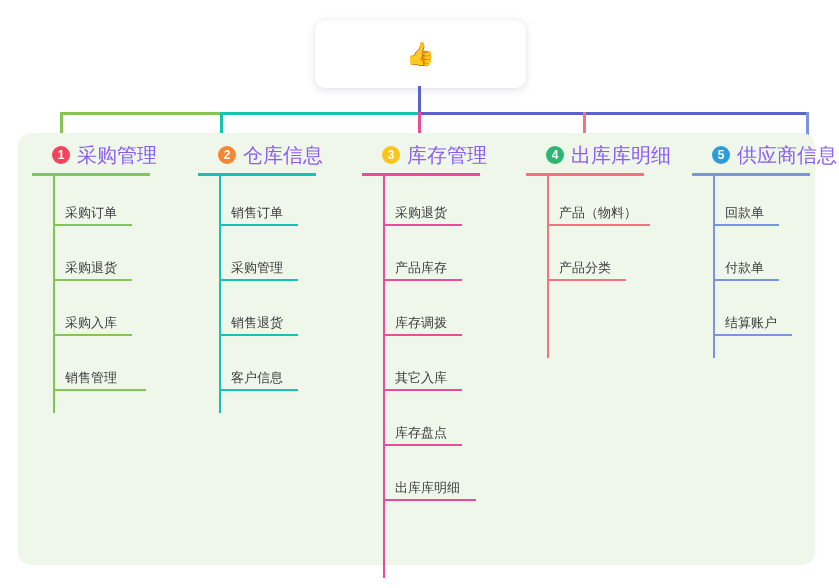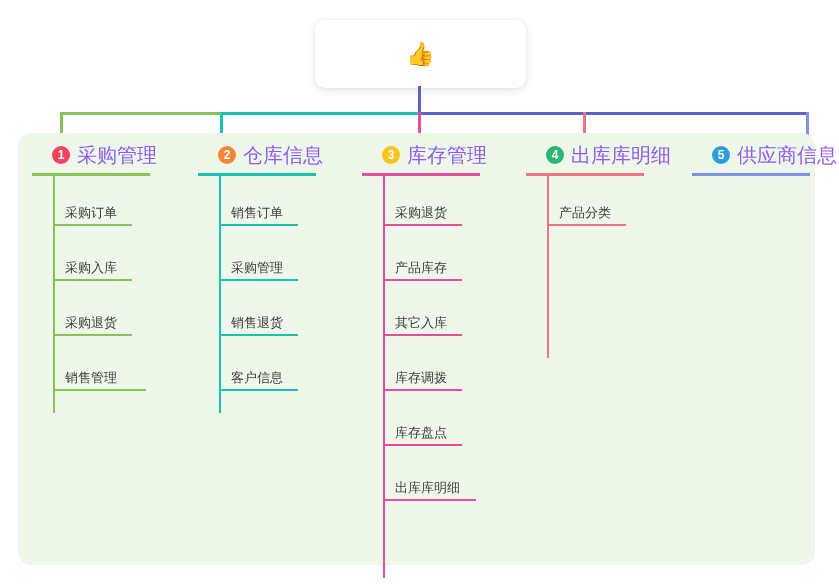--- a/index.html
+++ b/index.html
@@ -161,28 +161,28 @@
           <span class="col-title">采购管理</span>
         </div>
         <div class="col-rule" style="width: 118px; background: rgb(133, 197, 88);"></div>
         <div class="col-body">
           <div class="trunk" style="height: 237px; background: rgb(133, 197, 88);"></div>
           <div class="leaf">
             <span class="leaf-label">采购订单</span>
             <div class="leaf-rule" style="width: 79px; background: rgb(133, 197, 88);"></div>
           </div>
           <div class="leaf">
+            <span class="leaf-label">采购退货</span>
+            <div class="leaf-rule" style="width: 79px; background: rgb(133, 197, 88);"></div>
+          </div>
+          <div class="leaf">
             <span class="leaf-label">采购入库</span>
             <div class="leaf-rule" style="width: 79px; background: rgb(133, 197, 88);"></div>
           </div>
           <div class="leaf">
-            <span class="leaf-label">采购退货</span>
-            <div class="leaf-rule" style="width: 79px; background: rgb(133, 197, 88);"></div>
-          </div>
-          <div class="leaf">
             <span class="leaf-label">销售管理</span>
             <div class="leaf-rule" style="width: 93px; background: rgb(133, 197, 88);"></div>
           </div>
         </div>
       </div>
       <div class="column" style="left: 198px;">
         <div class="col-header">
           <span class="badge" style="background: rgb(245, 134, 52);">2</span>
           <span class="col-title">仓库信息</span>
         </div>
@@ -217,25 +217,25 @@
           <div class="trunk" style="height: 402px; background: rgb(234, 76, 154);"></div>
           <div class="leaf">
             <span class="leaf-label">采购退货</span>
             <div class="leaf-rule" style="width: 79px; background: rgb(234, 76, 154);"></div>
           </div>
           <div class="leaf">
             <span class="leaf-label">产品库存</span>
             <div class="leaf-rule" style="width: 79px; background: rgb(234, 76, 154);"></div>
           </div>
           <div class="leaf">
+            <span class="leaf-label">库存调拨</span>
+            <div class="leaf-rule" style="width: 79px; background: rgb(234, 76, 154);"></div>
+          </div>
+          <div class="leaf">
             <span class="leaf-label">其它入库</span>
-            <div class="leaf-rule" style="width: 79px; background: rgb(234, 76, 154);"></div>
-          </div>
-          <div class="leaf">
-            <span class="leaf-label">库存调拨</span>
             <div class="leaf-rule" style="width: 79px; background: rgb(234, 76, 154);"></div>
           </div>
           <div class="leaf">
             <span class="leaf-label">库存盘点</span>
             <div class="leaf-rule" style="width: 79px; background: rgb(234, 76, 154);"></div>
           </div>
           <div class="leaf">
             <span class="leaf-label">出库库明细</span>
             <div class="leaf-rule" style="width: 93px; background: rgb(234, 76, 154);"></div>
           </div>
@@ -243,27 +243,46 @@
       </div>
       <div class="column" style="left: 526px;">
         <div class="col-header">
           <span class="badge" style="background: rgb(43, 182, 115);">4</span>
           <span class="col-title">出库库明细</span>
         </div>
         <div class="col-rule" style="width: 118px; background: rgb(245, 115, 127);"></div>
         <div class="col-body">
           <div class="trunk" style="height: 182px; background: rgb(245, 115, 127);"></div>
           <div class="leaf">
+            <span class="leaf-label">产品（物料）</span>
+            <div class="leaf-rule" style="width: 103px; background: rgb(245, 115, 127);"></div>
+          </div>
+          <div class="leaf">
             <span class="leaf-label">产品分类</span>
             <div class="leaf-rule" style="width: 79px; background: rgb(245, 115, 127);"></div>
           </div>
         </div>
       </div>
       <div class="column" style="left: 692px;">
         <div class="col-header">
           <span class="badge" style="background: rgb(45, 156, 219);">5</span>
           <span class="col-title">供应商信息</span>
         </div>
         <div class="col-rule" style="width: 118px; background: rgb(123, 147, 224);"></div>
+        <div class="col-body">
+          <div class="trunk" style="height: 182px; background: rgb(123, 147, 224);"></div>
+          <div class="leaf">
+            <span class="leaf-label">回款单</span>
+            <div class="leaf-rule" style="width: 66px; background: rgb(123, 147, 224);"></div>
+          </div>
+          <div class="leaf">
+            <span class="leaf-label">付款单</span>
+            <div class="leaf-rule" style="width: 66px; background: rgb(123, 147, 224);"></div>
+          </div>
+          <div class="leaf">
+            <span class="leaf-label">结算账户</span>
+            <div class="leaf-rule" style="width: 79px; background: rgb(123, 147, 224);"></div>
+          </div>
+        </div>
       </div>
     </div>
 
 </div>
 
 </body></html>

